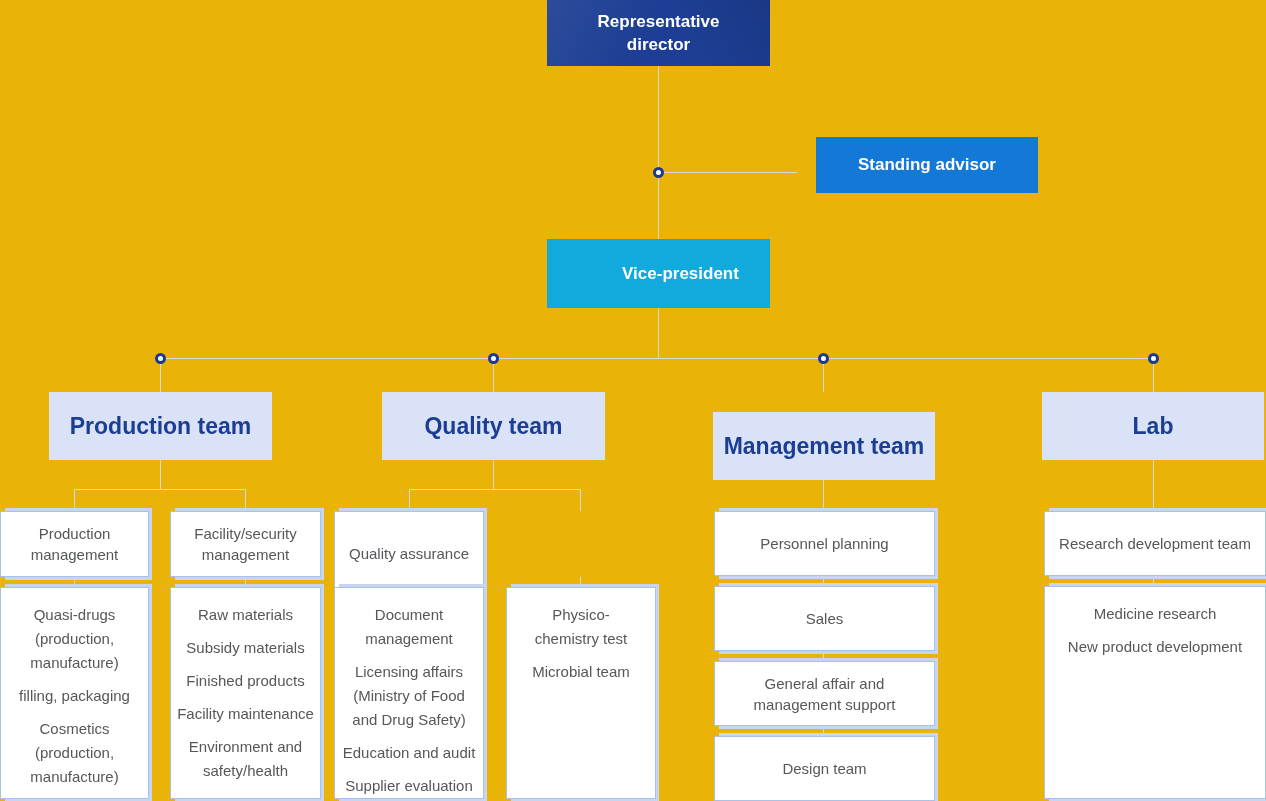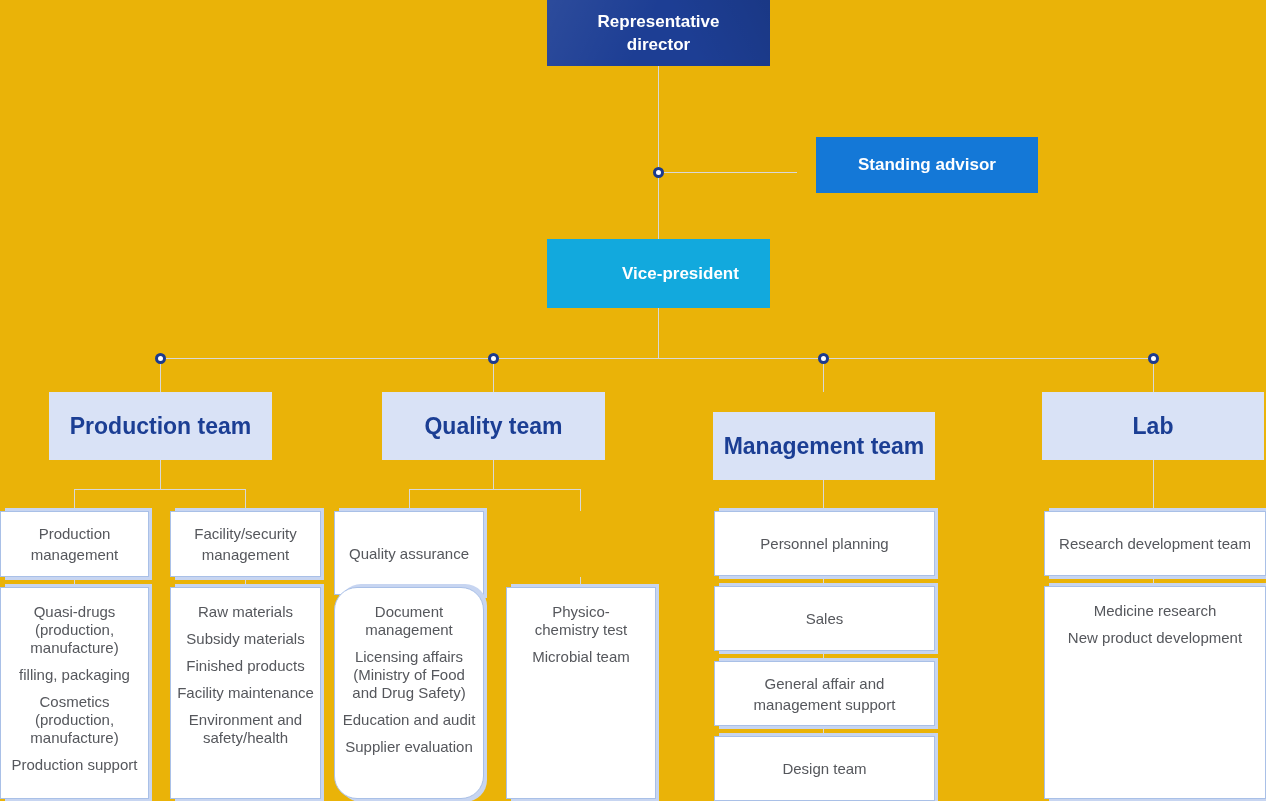--- a/index.html
+++ b/index.html
@@ -84,21 +84,21 @@
 
   
   .box.content {
     flex-direction: column;
     justify-content: flex-start;
     padding-top: 15px;
   }
   .box.content .item {
     white-space: pre-line;
     margin-bottom: 9px;
-    line-height: 18px;
+    line-height: 24px;
   }
 </style>
 </head>
 <body>
 
 <div class="canvas">
 
   <div class="line v" style="left:658px; top:66px;  height:173px;"></div>
   <div class="line h" style="left:659px; top:172px; width:138px;"></div>
   <div class="line v" style="left:658px; top:308px; height:51px;"></div>
@@ -188,21 +188,21 @@
   </div>
   <div class="box wbox content" style="left:170px; top:587px; width:151px; height:212px;">
     <div class="item">Raw materials</div>
     <div class="item">Subsidy materials</div>
     <div class="item">Finished products</div>
     <div class="item">Facility maintenance</div>
     <div class="item">Environment and
 safety/health</div>
   </div>
 
-  <div class="box wbox content" style="left:334px; top:587px; width:150px; height:212px;border-radius:23px;">
+  <div class="box wbox content" style="left:334px; top:587px; width:150px; height:212px;">
     <div class="item">Document
 management</div>
     <div class="item">Licensing affairs
 (Ministry of Food
 and Drug Safety)</div>
     <div class="item">Education and audit</div>
     <div class="item">Supplier evaluation</div>
   </div>
   <div class="box wbox content" style="left:506px; top:587px; width:150px; height:212px;">
     <div class="item">Physico-

